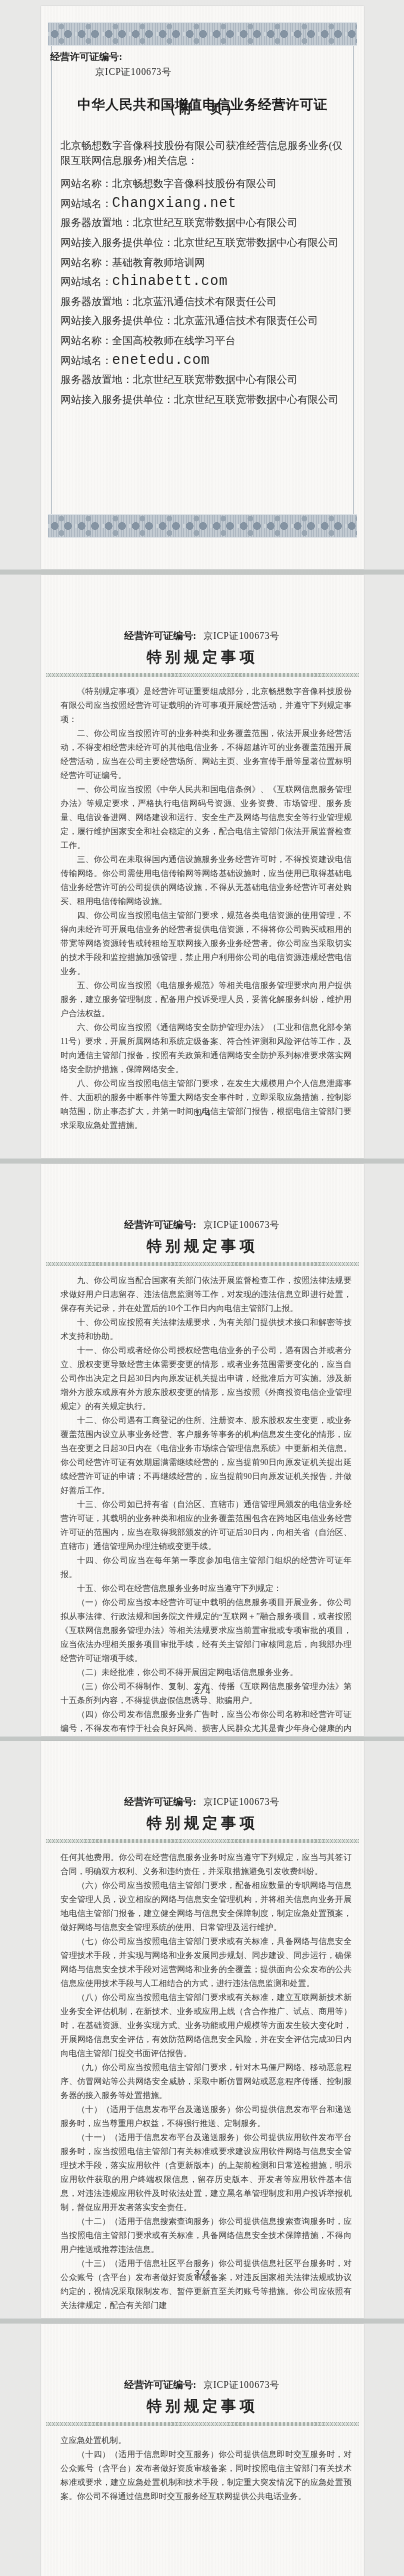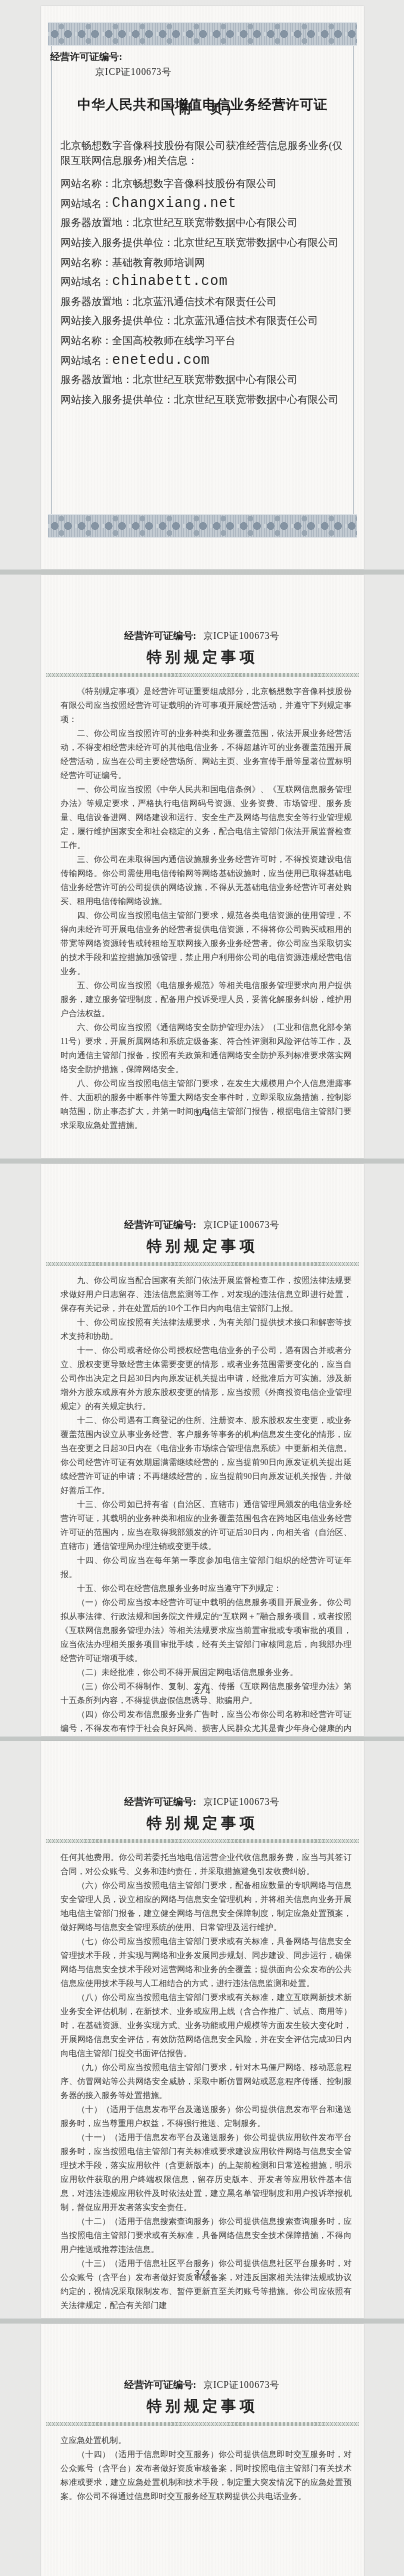--- a/index.html
+++ b/index.html
@@ -176,21 +176,21 @@
 
   <div class="page-sep"></div>
 
   <section class="page sp sp4">
     <div class="hdr2">
       <span>经营许可证编号:</span><span class="num">京ICP证100673号</span>
     </div>
     <h2>特别规定事项</h2>
     <div class="divider"></div>
     <div class="bodytext">
-      <p class="cont">任何其他费用。你公司若委托当地电信运营企业代收信息服务费，应当与其签订合同，对公众账号、义务和违约责任，并采取措施避免引发收费纠纷。</p>
+      <p class="cont">任何其他费用。你公司在经营信息服务业务时应当遵守下列规定，应当与其签订合同，明确双方权利、义务和违约责任，并采取措施避免引发收费纠纷。</p>
       <p>（六）你公司应当按照电信主管部门要求，配备相应数量的专职网络与信息安全管理人员，设立相应的网络与信息安全管理机构，并将相关信息向业务开展地电信主管部门报备，建立健全网络与信息安全保障制度，制定应急处置预案，做好网络与信息安全管理系统的使用、日常管理及运行维护。</p>
       <p>（七）你公司应当按照电信主管部门要求或有关标准，具备网络与信息安全管理技术手段，并实现与网络和业务发展同步规划、同步建设、同步运行，确保网络与信息安全技术手段对运营网络和业务的全覆盖；提供面向公众发布的公共信息应使用技术手段与人工相结合的方式，进行违法信息监测和处置。</p>
       <p>（八）你公司应当按照电信主管部门要求或有关标准，建立互联网新技术新业务安全评估机制，在新技术、业务或应用上线（含合作推广、试点、商用等）时，在基础资源、业务实现方式、业务功能或用户规模等方面发生较大变化时，开展网络信息安全评估，有效防范网络信息安全风险，并在安全评估完成30日内向电信主管部门提交书面评估报告。</p>
       <p>（九）你公司应当按照电信主管部门要求，针对木马僵尸网络、移动恶意程序、仿冒网站等公共网络安全威胁，采取中断仿冒网站或恶意程序传播、控制服务器的接入服务等处置措施。</p>
       <p>（十）（适用于信息发布平台及递送服务）你公司提供信息发布平台和递送服务时，应当尊重用户权益，不得强行推送、定制服务。</p>
       <p>（十一）（适用于信息发布平台及递送服务）你公司提供应用软件发布平台服务时，应当按照电信主管部门有关标准或要求建设应用软件网络与信息安全管理技术手段，落实应用软件（含更新版本）的上架前检测和日常巡检措施，明示应用软件获取的用户终端权限信息，留存历史版本、开发者等应用软件基本信息，对违法违规应用软件及时依法处置，建立黑名单管理制度和用户投诉举报机制，督促应用开发者落实安全责任。</p>
       <p>（十二）（适用于信息搜索查询服务）你公司提供信息搜索查询服务时，应当按照电信主管部门要求或有关标准，具备网络信息安全技术保障措施，不得向用户推送或推荐违法信息。</p>
       <p>（十三）（适用于信息社区平台服务）你公司提供信息社区平台服务时，对公众账号（含平台）发布者做好资质审核备案，对违反国家相关法律法规或协议约定的，视情况采取限制发布、暂停更新直至关闭账号等措施。你公司应依照有关法律规定，配合有关部门建</p>
     </div>
     <div class="pageno">3/4</div>

